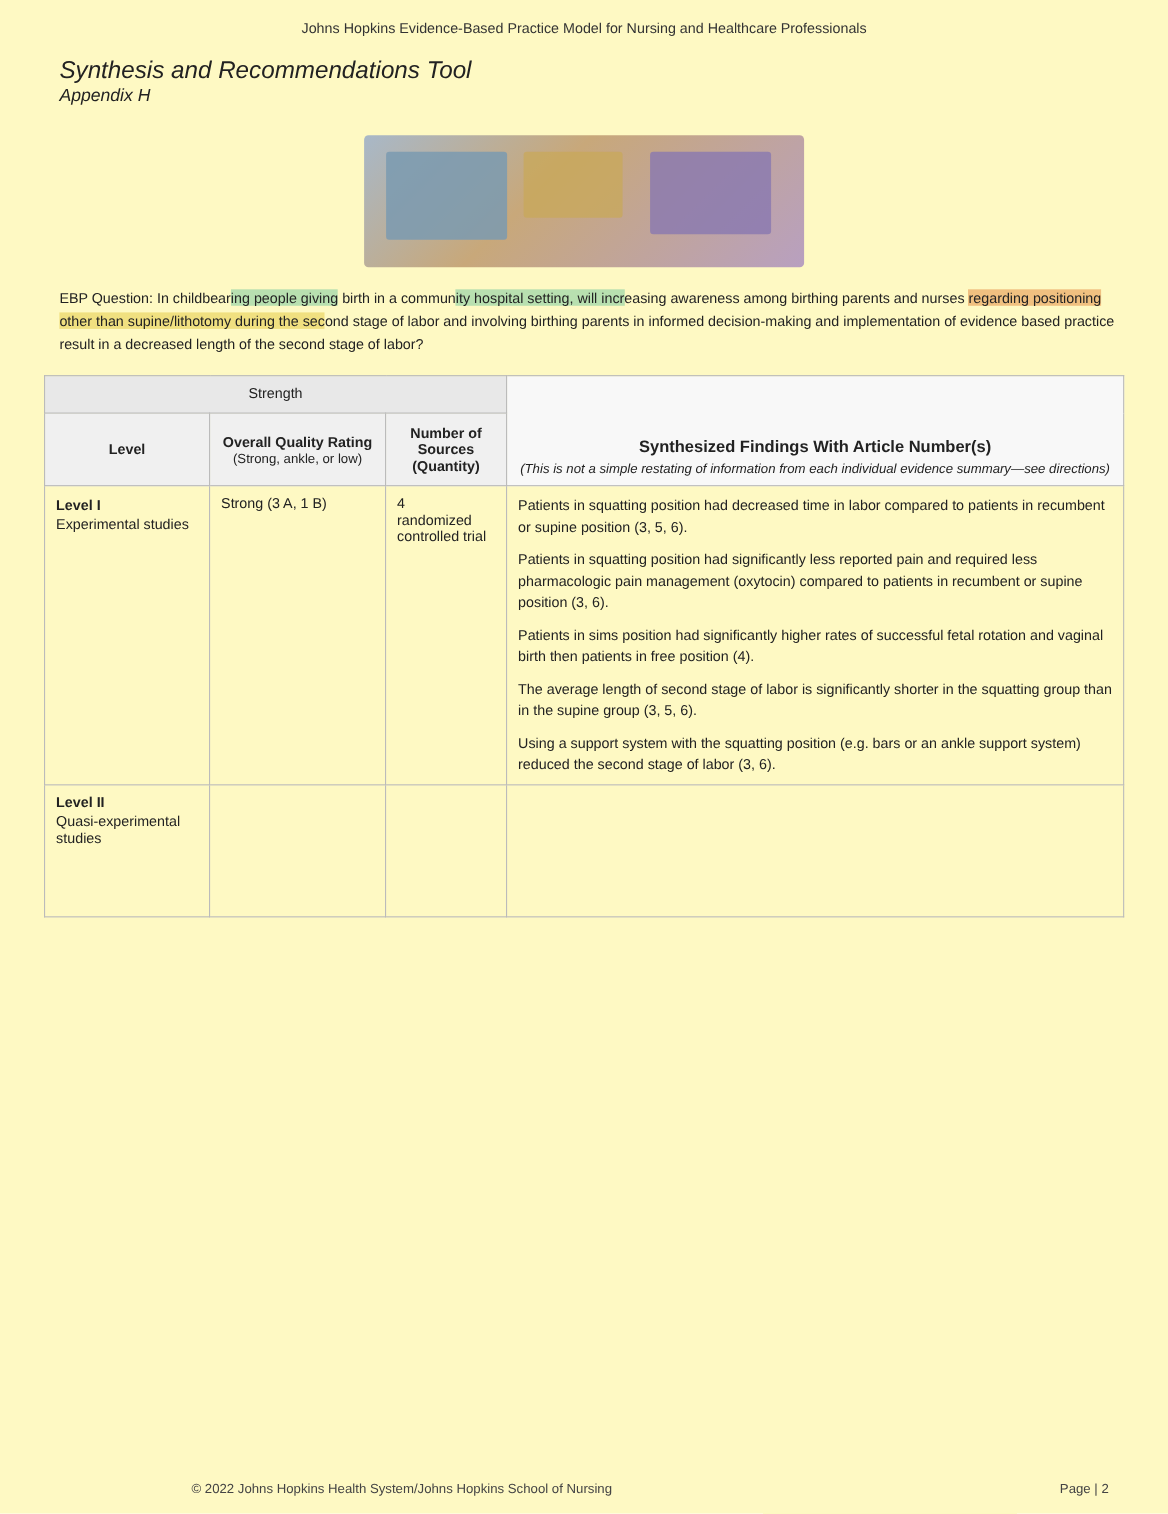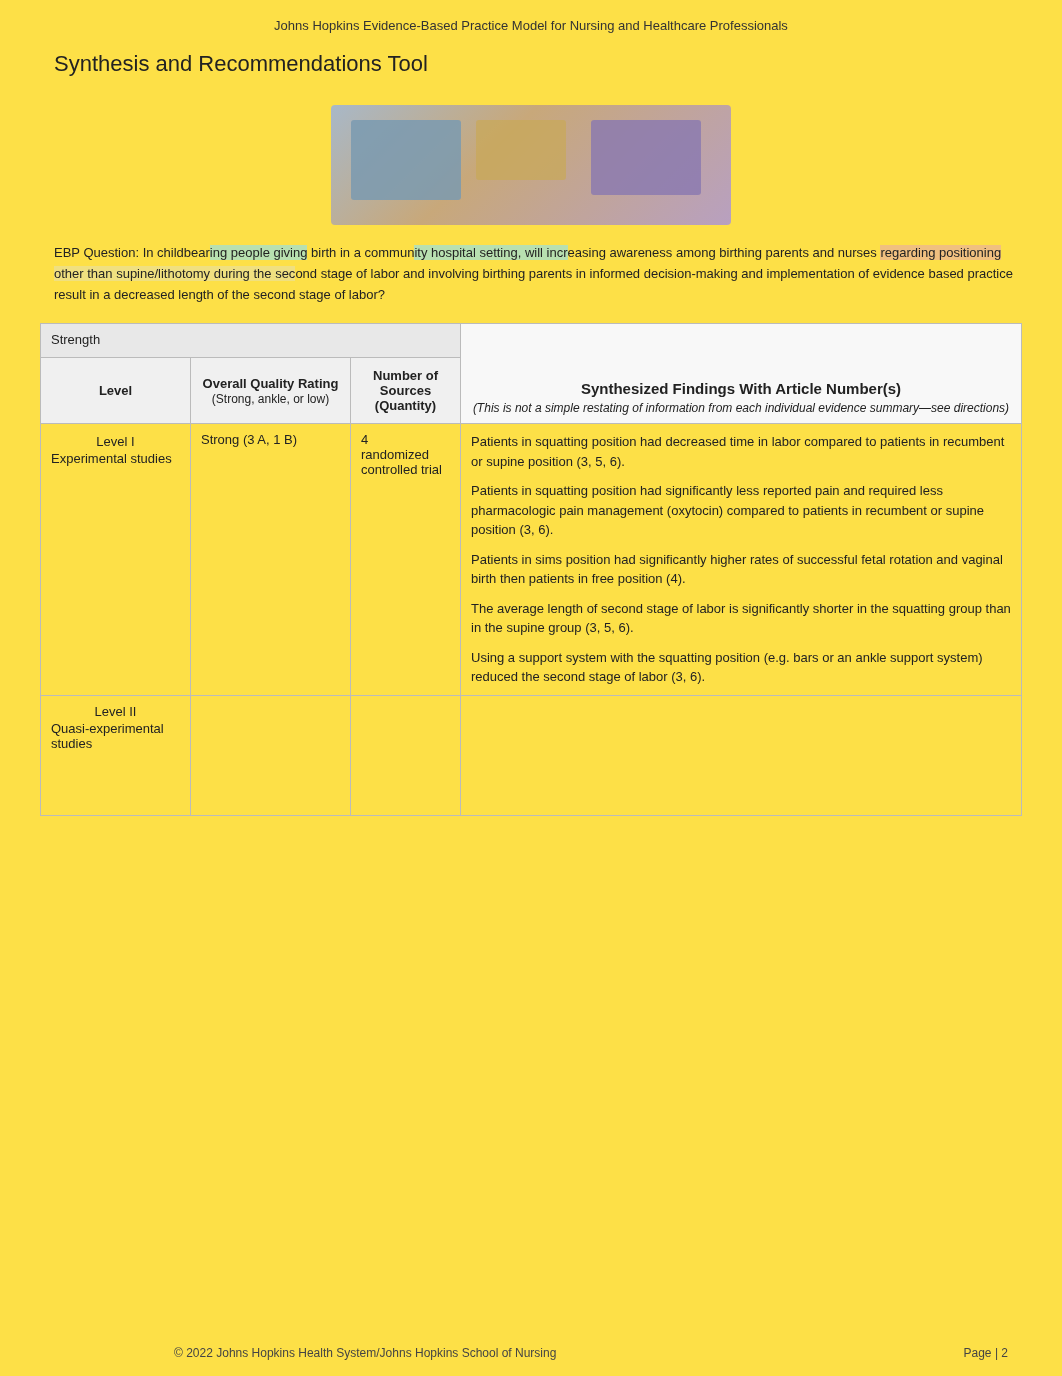--- a/index.html
+++ b/index.html
@@ -9,35 +9,36 @@
       color: #222;
       background: #fff;
       width: 1062px;
       min-height: 1376px;
       padding: 0;
     }
 
     .page-wrapper {
       width: 1062px;
       min-height: 1376px;
-      background: #fde047;
+      background: #fef9c3;
       display: flex;
       flex-direction: column;
     }
 
     .top-header {
       text-align: center;
       padding: 18px 40px 8px 40px;
       font-size: 13px;
       color: #333;
       border-bottom: none;
     }
 
     .doc-title-section {
       padding: 10px 54px 6px 54px;
+      font-style: italic;
     }
 
     .doc-title {
       font-size: 22px;
       font-weight: normal;
       color: #222;
       margin-bottom: 2px;
     }
 
     .doc-subtitle {
@@ -124,20 +125,21 @@
     }
 
     .main-table th, .main-table td {
       border: 1px solid #bbb;
       padding: 8px 10px;
       vertical-align: top;
     }
 
     .strength-header {
       background-color: #e8e8e8;
+      text-align: center;
       font-weight: normal;
       font-size: 13px;
       padding: 6px 10px;
     }
 
     .col-level { width: 150px; }
     .col-quality { width: 160px; }
     .col-sources { width: 110px; }
     .col-findings { width: auto; }
 
@@ -160,23 +162,22 @@
       font-weight: normal;
       font-style: italic;
       margin-top: 4px;
     }
 
     .level-cell {
       vertical-align: top;
     }
 
     .level-label {
-      font-weight: normal;
+      font-weight: bold;
       margin-bottom: 2px;
-      text-align: center;
     }
 
     .level-sublabel {
       font-weight: normal;
       margin-top: 2px;
     }
 
     .sources-cell {
       text-align: left;
       vertical-align: top;
@@ -214,20 +215,21 @@
 <body>
 
 <div class="page-wrapper">
 
   <div class="top-header">
     <span>Johns Hopkins Evidence-Based Practice Model for Nursing and Healthcare Professionals</span>
   </div>
 
   <div class="doc-title-section">
     <div class="doc-title">Synthesis and Recommendations Tool</div>
+    <div class="doc-subtitle">Appendix H</div>
   </div>
 
   <div class="image-placeholder-section">
     <div class="image-placeholder">
       <div class="image-overlay-block"></div>
     </div>
   </div>
 
   <div class="ebp-question">
     <span>EBP Question: In childbear</span><span class="highlight-green">ing people giving</span><span> birth in a commun</span><span class="highlight-green">ity hospital setting, will incr</span><span>easing awareness among birthing parents and nurses </span><span class="highlight-orange">regarding positioning</span><span> </span><span class="highlight-yellow">other than supine/lithotomy during the sec</span><span>ond stage of labor and involving birthing parents in informed decision-making and implementation of evidence based practice result in a decreased length of the second stage of labor?</span>

